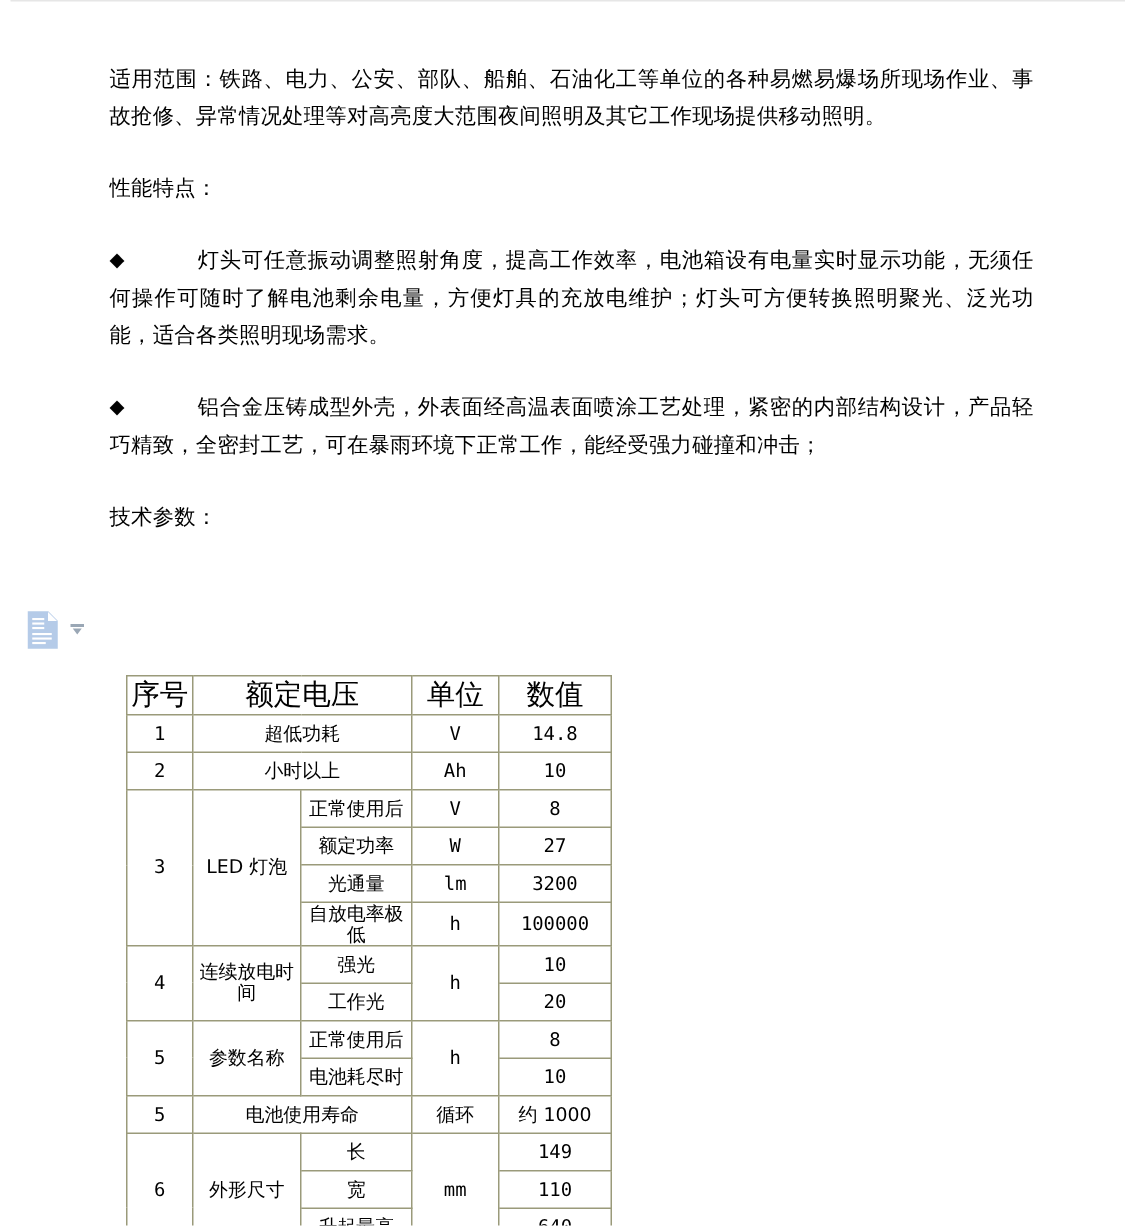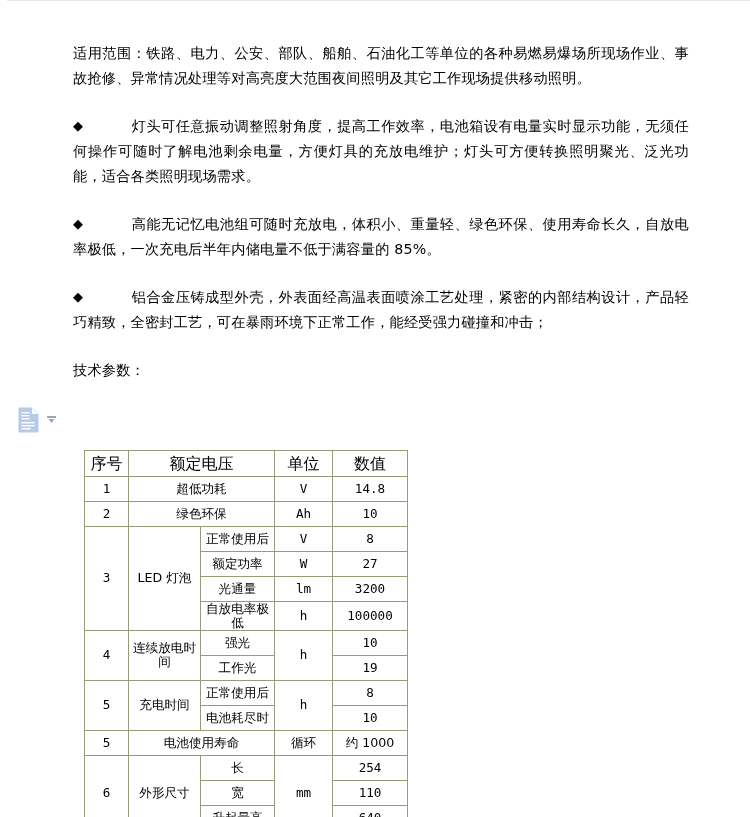--- a/index.html
+++ b/index.html
@@ -88,21 +88,21 @@
     font-size: 12.6px;
     text-align: center;
     vertical-align: middle;
     padding: 0 2px;
     height: 25px;
     box-sizing: border-box;
     line-height: 1.1;
     color: #000;
   }
   table.spec th {
-    font-size: 16px;
+    font-size: 19px;
     height: 26px;
   }
   .c-no    { width: 44px; }
   .c-name  { width: 72px; }
   .c-sub   { width: 74px; }
   .c-unit  { width: 58px; }
   .c-val   { width: 75px; }
   .num { font-family: "DejaVu Sans Mono", "Liberation Mono", monospace; font-size: 12px; }
   .mixed { font-size: 12.6px; }
 </style>
@@ -129,29 +129,27 @@
         <rect x="1" y="2" width="9" height="2" fill="#9aa7b5"></rect>
         <path d="M2.5 5 H8.5 L5.5 9 Z" fill="#9aa7b5"></path>
       </svg>
     </span>
   </div>
 
   <div id="body-text">
 
     <p class="para">适用范围：铁路、电力、公安、部队、船舶、石油化工等单位的各种易燃易爆场所现场作业、事故抢修、异常情况处理等对高亮度大范围夜间照明及其它工作现场提供移动照明。</p>
 
+    <p class="para spaced">性能特点：</p>
 
     <p class="para bullet-para">
       <span class="bullet">◆</span><span class="tab"></span><span>灯头可任意振动调整照射角度，提高工作效率，电池箱设有电量实时显示功能，无须任何操作可随时了解电池剩余电量，方便灯具的充放电维护；灯头可方便转换照明聚光、泛光功能，适合各类照明现场需求。</span>
     </p>
 
 
-    <p class="para bullet-para">
-      <span class="bullet">◆</span><span class="tab"></span><span>高能无记忆电池组可随时充放电，体积小、重量轻、绿色环保、使用寿命长久，自放电率极低，一次充电后半年内储电量不低于满容量的 85%。</span>
-    </p>
 
     <p class="para bullet-para">
       <span class="bullet">◆</span><span class="tab"></span><span>铝合金压铸成型外壳，外表面经高温表面喷涂工艺处理，紧密的内部结构设计，产品轻巧精致，全密封工艺，可在暴雨环境下正常工作，能经受强力碰撞和冲击；</span>
     </p>
 
     <p class="para spaced">技术参数：</p>
   </div>
 
   <div id="spec-table-wrap">
     <table class="spec">
@@ -172,21 +170,21 @@
       </thead>
       <tbody>
         <tr>
           <td class="num">1</td>
           <td colspan="2">超低功耗</td>
           <td class="num">V</td>
           <td class="num">14.8</td>
         </tr>
         <tr>
           <td class="num">2</td>
-          <td colspan="2">绿色环保</td>
+          <td colspan="2">小时以上</td>
           <td class="num">Ah</td>
           <td class="num">10</td>
         </tr>
 
         <tr>
           <td class="num" rowspan="4">3</td>
           <td class="mixed" rowspan="4">LED 灯泡</td>
           <td>正常使用后</td>
           <td class="num">V</td>
           <td class="num">8</td>
@@ -209,26 +207,26 @@
 
         <tr>
           <td class="num" rowspan="2">4</td>
           <td rowspan="2">连续放电时间</td>
           <td>强光</td>
           <td class="num" rowspan="2">h</td>
           <td class="num">10</td>
         </tr>
         <tr>
           <td>工作光</td>
-          <td class="num">19</td>
+          <td class="num">20</td>
         </tr>
 
         <tr>
           <td class="num" rowspan="2">5</td>
-          <td rowspan="2">充电时间</td>
+          <td rowspan="2">参数名称</td>
           <td>正常使用后</td>
           <td class="num" rowspan="2">h</td>
           <td class="num">8</td>
         </tr>
         <tr>
           <td>电池耗尽时</td>
           <td class="num">10</td>
         </tr>
 
         <tr>
@@ -236,21 +234,21 @@
           <td colspan="2">电池使用寿命</td>
           <td>循环</td>
           <td class="mixed">约 1000</td>
         </tr>
 
         <tr>
           <td class="num" rowspan="3">6</td>
           <td rowspan="3">外形尺寸</td>
           <td>长</td>
           <td class="num" rowspan="3">mm</td>
-          <td class="num">254</td>
+          <td class="num">149</td>
         </tr>
         <tr>
           <td>宽</td>
           <td class="num">110</td>
         </tr>
         <tr>
           <td>升起最高</td>
           <td class="num">640</td>
         </tr>
 

